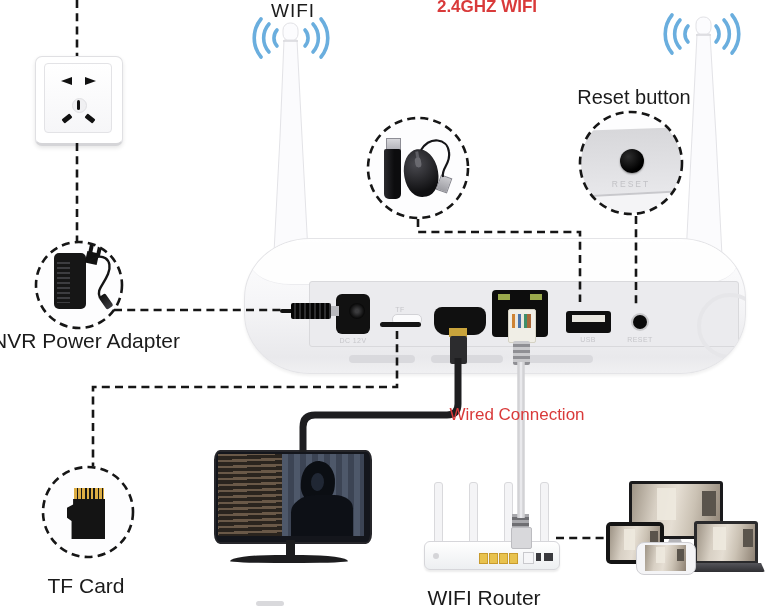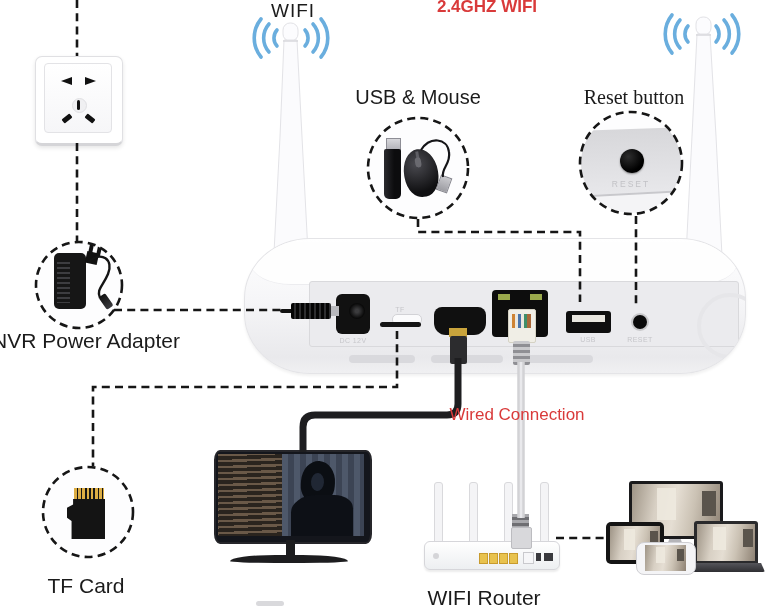--- a/index.html
+++ b/index.html
@@ -213,20 +213,19 @@
     <path class="dash" d="M556,538 H610"></path>
 
     <circle class="dash" cx="79" cy="285" r="43"></circle>
     <circle class="dash" cx="88" cy="512" r="45"></circle>
     <circle class="dash" cx="418" cy="168" r="50"></circle>
     <circle class="dash" cx="631" cy="163" r="51"></circle>
   </svg>
 
   <div class="lbl" style="left:293px;top:0;font-size:19px;letter-spacing:1px;">WIFI</div>
   <div class="lbl red" style="left:487px;top:-3px;font-size:17px;font-weight:bold;">2.4GHZ WIFI</div>
-  <div class="lbl small" style="left:418px;top:86px;">USB &amp; Mouse</div>
-  <div class="lbl small" style="left:634px;top:86px;font-family:Liberation Serif, serif;">Reset button</div>
+  <div class="lbl small" style="left:634px;top:86px;">Reset button</div>
   <div class="lbl" style="left:86px;top:329px;">NVR Power Adapter</div>
   <div class="lbl red" style="left:517px;top:405px;font-size:17px;">Wired Connection</div>
   <div class="lbl" style="left:86px;top:574px;">TF Card</div>
   <div class="lbl" style="left:484px;top:574px;margin-top:12px;">WIFI Router</div>
 
 </div>
 
 </body></html>

